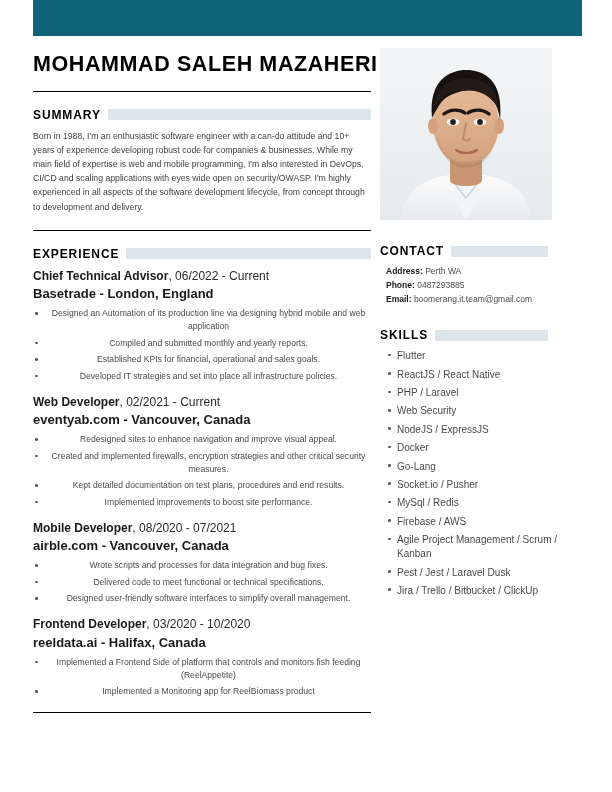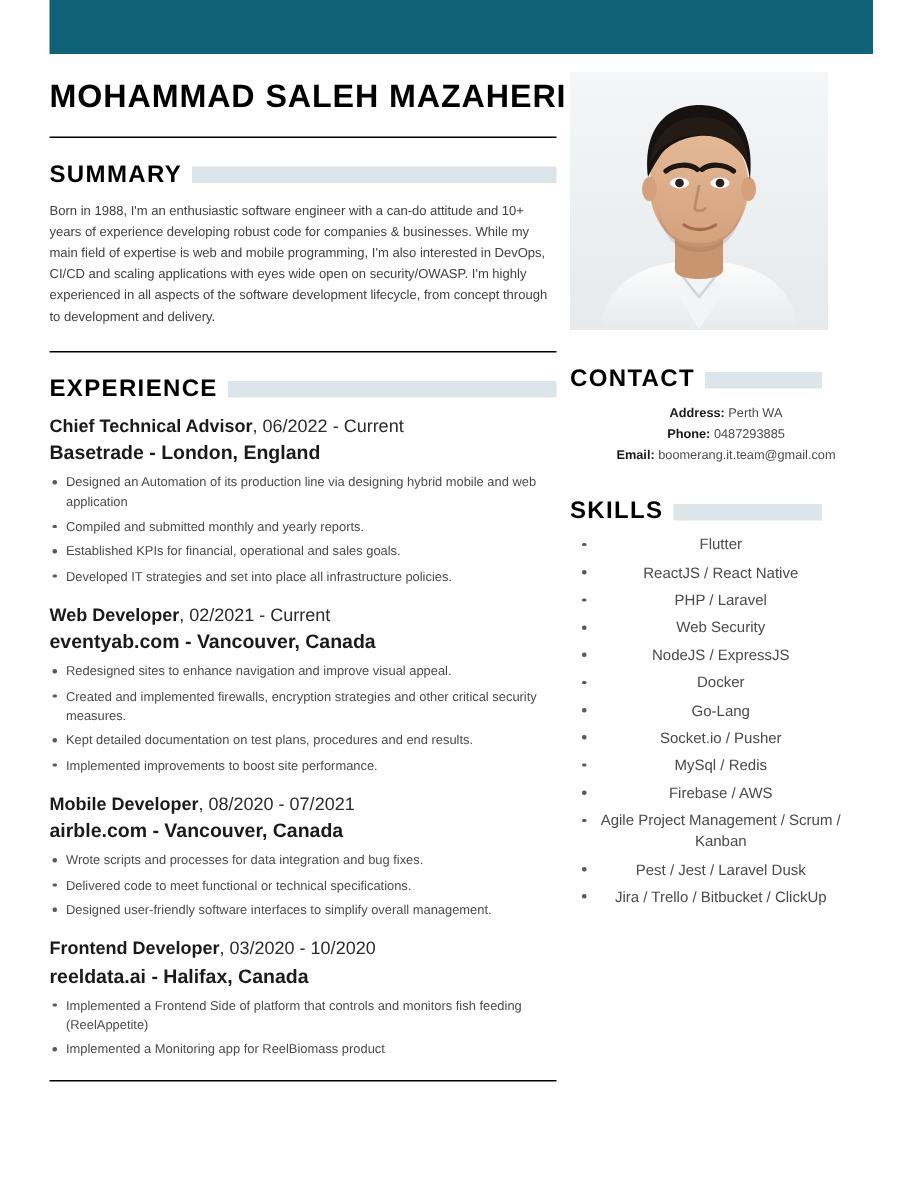--- a/index.html
+++ b/index.html
@@ -71,21 +71,21 @@
     width: 338px;
   }
 
   
   .section-head {
     display: flex;
     align-items: center;
     margin: 0 0 7px 0;
   }
   .section-head .title {
-    font-size: 16px;
+    font-size: 12px;
     font-weight: bold;
     letter-spacing: 0.9px;
     color: #000000;
     white-space: nowrap;
     padding-right: 7px;
   }
   .section-head .bar {
     flex: 1 1 auto;
     height: 11px;
     background: #dce6ea;
@@ -118,20 +118,21 @@
     font-weight: bold;
     color: #1a1a1a;
     line-height: 1.45;
     margin-bottom: 3px;
     white-space: nowrap;
   }
   ul.bullets {
     list-style: none;
     margin: 0;
     padding: 0;
+    text-align: center;
   }
   ul.bullets li {
     position: relative;
     padding-left: 11px;
     font-size: 8.6px;
     line-height: 1.52;
     color: #4a4a4a;
     margin-bottom: 3.5px;
   }
   ul.bullets li::before {
@@ -159,21 +160,21 @@
   
   .contact-lines { margin: 0 0 0 6px; }
   .contact-line {
     font-size: 8.5px;
     line-height: 1.62;
     color: #4a4a4a;
     white-space: nowrap;
   }
   .contact-line .lbl { font-weight: bold; color: #1a1a1a; }
 
-  .right-block { margin-left: 6px; text-align: center; }
+  .right-block { margin-left: 6px; }
   .right-section-gap { height: 22px; }
 
   
   ul.skills {
     list-style: none;
     margin: 2px 0 0 6px;
     padding: 0;
     width: 178px;
   }
   ul.skills li {

